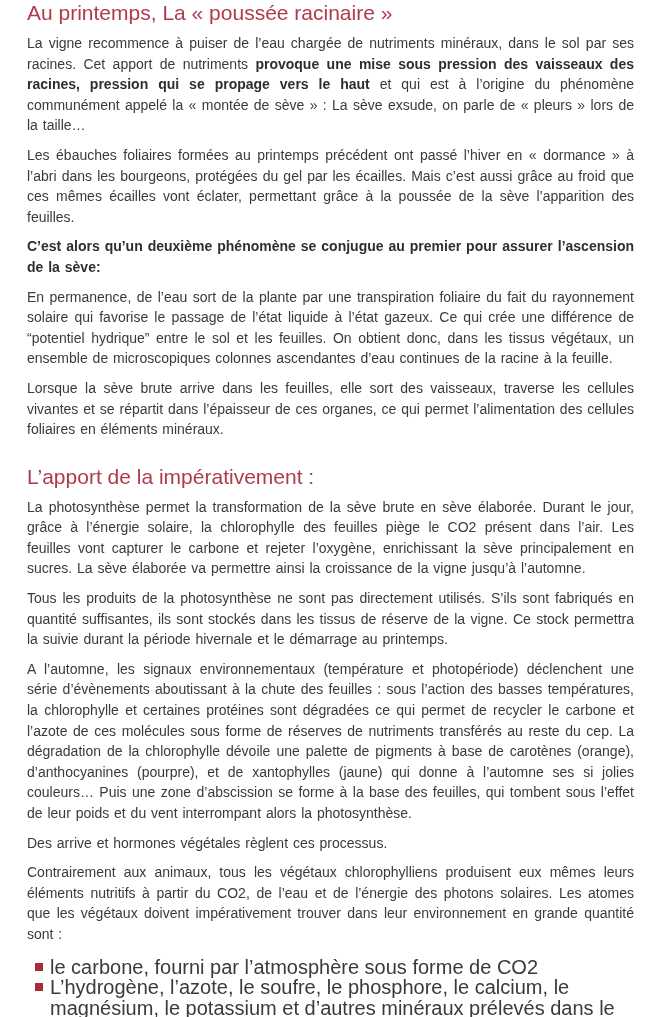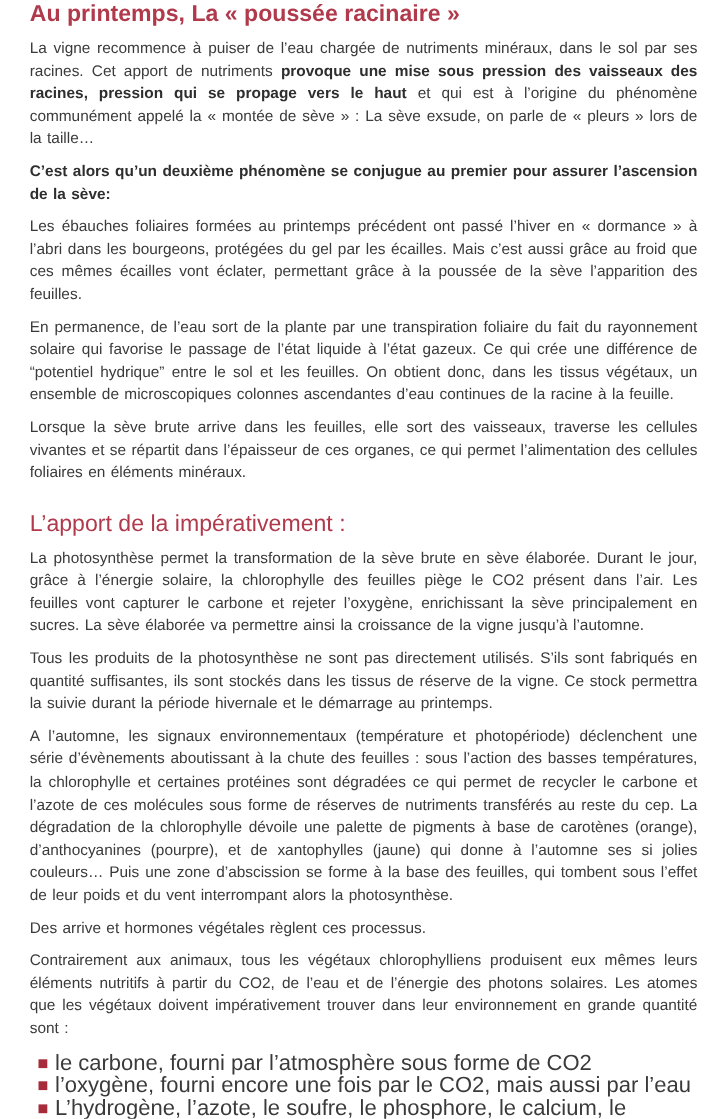--- a/index.html
+++ b/index.html
@@ -20,21 +20,21 @@
     width:660px;height:1017px;
     padding:1px 26px 0 27px;
   }
   .section-heading{
     font-size:21px;
     line-height:23px;
     font-weight:400;
     color:var(--heading-color);
     margin:25px 0 8px 0;
   }
-  .section-heading.first{margin-top:0;font-weight:bold;}
+  .section-heading.first{margin-top:0;}
   .para{
     font-size:14px;
     line-height:20.6px;
     text-align:justify;
     margin:9px 0;
     word-spacing:1px;
   }
   .para strong{color:#2e2e2e;}
   ul.bullet-list{
     list-style:none;
@@ -56,29 +56,29 @@
     background:var(--bullet-color);
   }
 </style>
 </head>
 <body>
 
 <div class="page">
   <div id="article">
       <h2 class="section-heading first">Au printemps, La « poussée racinaire »</h2>
       <p class="para"><span>La vigne recommence à puiser de l’eau chargée de nutriments minéraux, dans le sol par ses racines. Cet apport de nutriments </span><strong>provoque une mise sous pression des vaisseaux des racines, pression qui se propage vers le haut</strong><span> et qui est à l’origine du phénomène communément appelé la « montée de sève » : La sève exsude, on parle de « pleurs » lors de la taille…</span></p>
+      <p class="para"><span>Les ébauches foliaires formées au printemps précédent ont passé l’hiver en « dormance » à l’abri dans les bourgeons, protégées du gel par les écailles. Mais c’est aussi grâce au froid que ces mêmes écailles vont éclater, permettant grâce à la poussée de la sève l’apparition des feuilles.</span></p>
       <p class="para"><strong>C’est alors qu’un deuxième phénomène se conjugue au premier pour assurer l’ascension de la sève:</strong></p>
-      <p class="para"><span>Les ébauches foliaires formées au printemps précédent ont passé l’hiver en « dormance » à l’abri dans les bourgeons, protégées du gel par les écailles. Mais c’est aussi grâce au froid que ces mêmes écailles vont éclater, permettant grâce à la poussée de la sève l’apparition des feuilles.</span></p>
       <p class="para"><span>En permanence, de l’eau sort de la plante par une transpiration foliaire du fait du rayonnement solaire qui favorise le passage de l’état liquide à l’état gazeux. Ce qui crée une différence de “potentiel hydrique” entre le sol et les feuilles. On obtient donc, dans les tissus végétaux, un ensemble de microscopiques colonnes ascendantes d’eau continues de la racine à la feuille.</span></p>
       <p class="para"><span>Lorsque la sève brute arrive dans les feuilles, elle sort des vaisseaux, traverse les cellules vivantes et se répartit dans l’épaisseur de ces organes, ce qui permet l’alimentation des cellules foliaires en éléments minéraux.</span></p>
       <h2 class="section-heading">L’apport de la impérativement :</h2>
       <p class="para"><span>La photosynthèse permet la transformation de la sève brute en sève élaborée. Durant le jour, grâce à l’énergie solaire, la chlorophylle des feuilles piège le CO2 présent dans l’air. Les feuilles vont capturer le carbone et rejeter l’oxygène, enrichissant la sève principalement en sucres. La sève élaborée va permettre ainsi la croissance de la vigne jusqu’à l’automne.</span></p>
       <p class="para"><span>Tous les produits de la photosynthèse ne sont pas directement utilisés. S’ils sont fabriqués en quantité suffisantes, ils sont stockés dans les tissus de réserve de la vigne. Ce stock permettra la suivie durant la période hivernale et le démarrage au printemps.</span></p>
       <p class="para"><span>A l’automne, les signaux environnementaux (température et photopériode) déclenchent une série d’évènements aboutissant à la chute des feuilles : sous l’action des basses températures, la chlorophylle et certaines protéines sont dégradées ce qui permet de recycler le carbone et l’azote de ces molécules sous forme de réserves de nutriments transférés au reste du cep. La dégradation de la chlorophylle dévoile une palette de pigments à base de carotènes (orange), d’anthocyanines (pourpre), et de xantophylles (jaune) qui donne à l’automne ses si jolies couleurs… Puis une zone d’abscission se forme à la base des feuilles, qui tombent sous l’effet de leur poids et du vent interrompant alors la photosynthèse.</span></p>
       <p class="para"><span>Des arrive et hormones végétales règlent ces processus.</span></p>
       <p class="para"><span>Contrairement aux animaux, tous les végétaux chlorophylliens produisent eux mêmes leurs éléments nutritifs à partir du CO2, de l’eau et de l’énergie des photons solaires. Les atomes que les végétaux doivent impérativement trouver dans leur environnement en grande quantité sont :</span></p>
       <ul class="bullet-list">
         <li><span class="bullet"></span><span>le carbone, fourni par l’atmosphère sous forme de CO2</span></li>
-        <li><span class="bullet"></span><span>l’oxygène, fourni encore une fois par le CO2, mais aussi par l’eau</span></li>
+        <li><span class="bullet"></span></li>
         <li><span class="bullet"></span><span>L’hydrogène, l’azote, le soufre, le phosphore, le calcium, le magnésium, le potassium et d’autres minéraux prélevés dans le sol….</span></li>
       </ul>
     </div>
 </div>
 
 </body></html>

